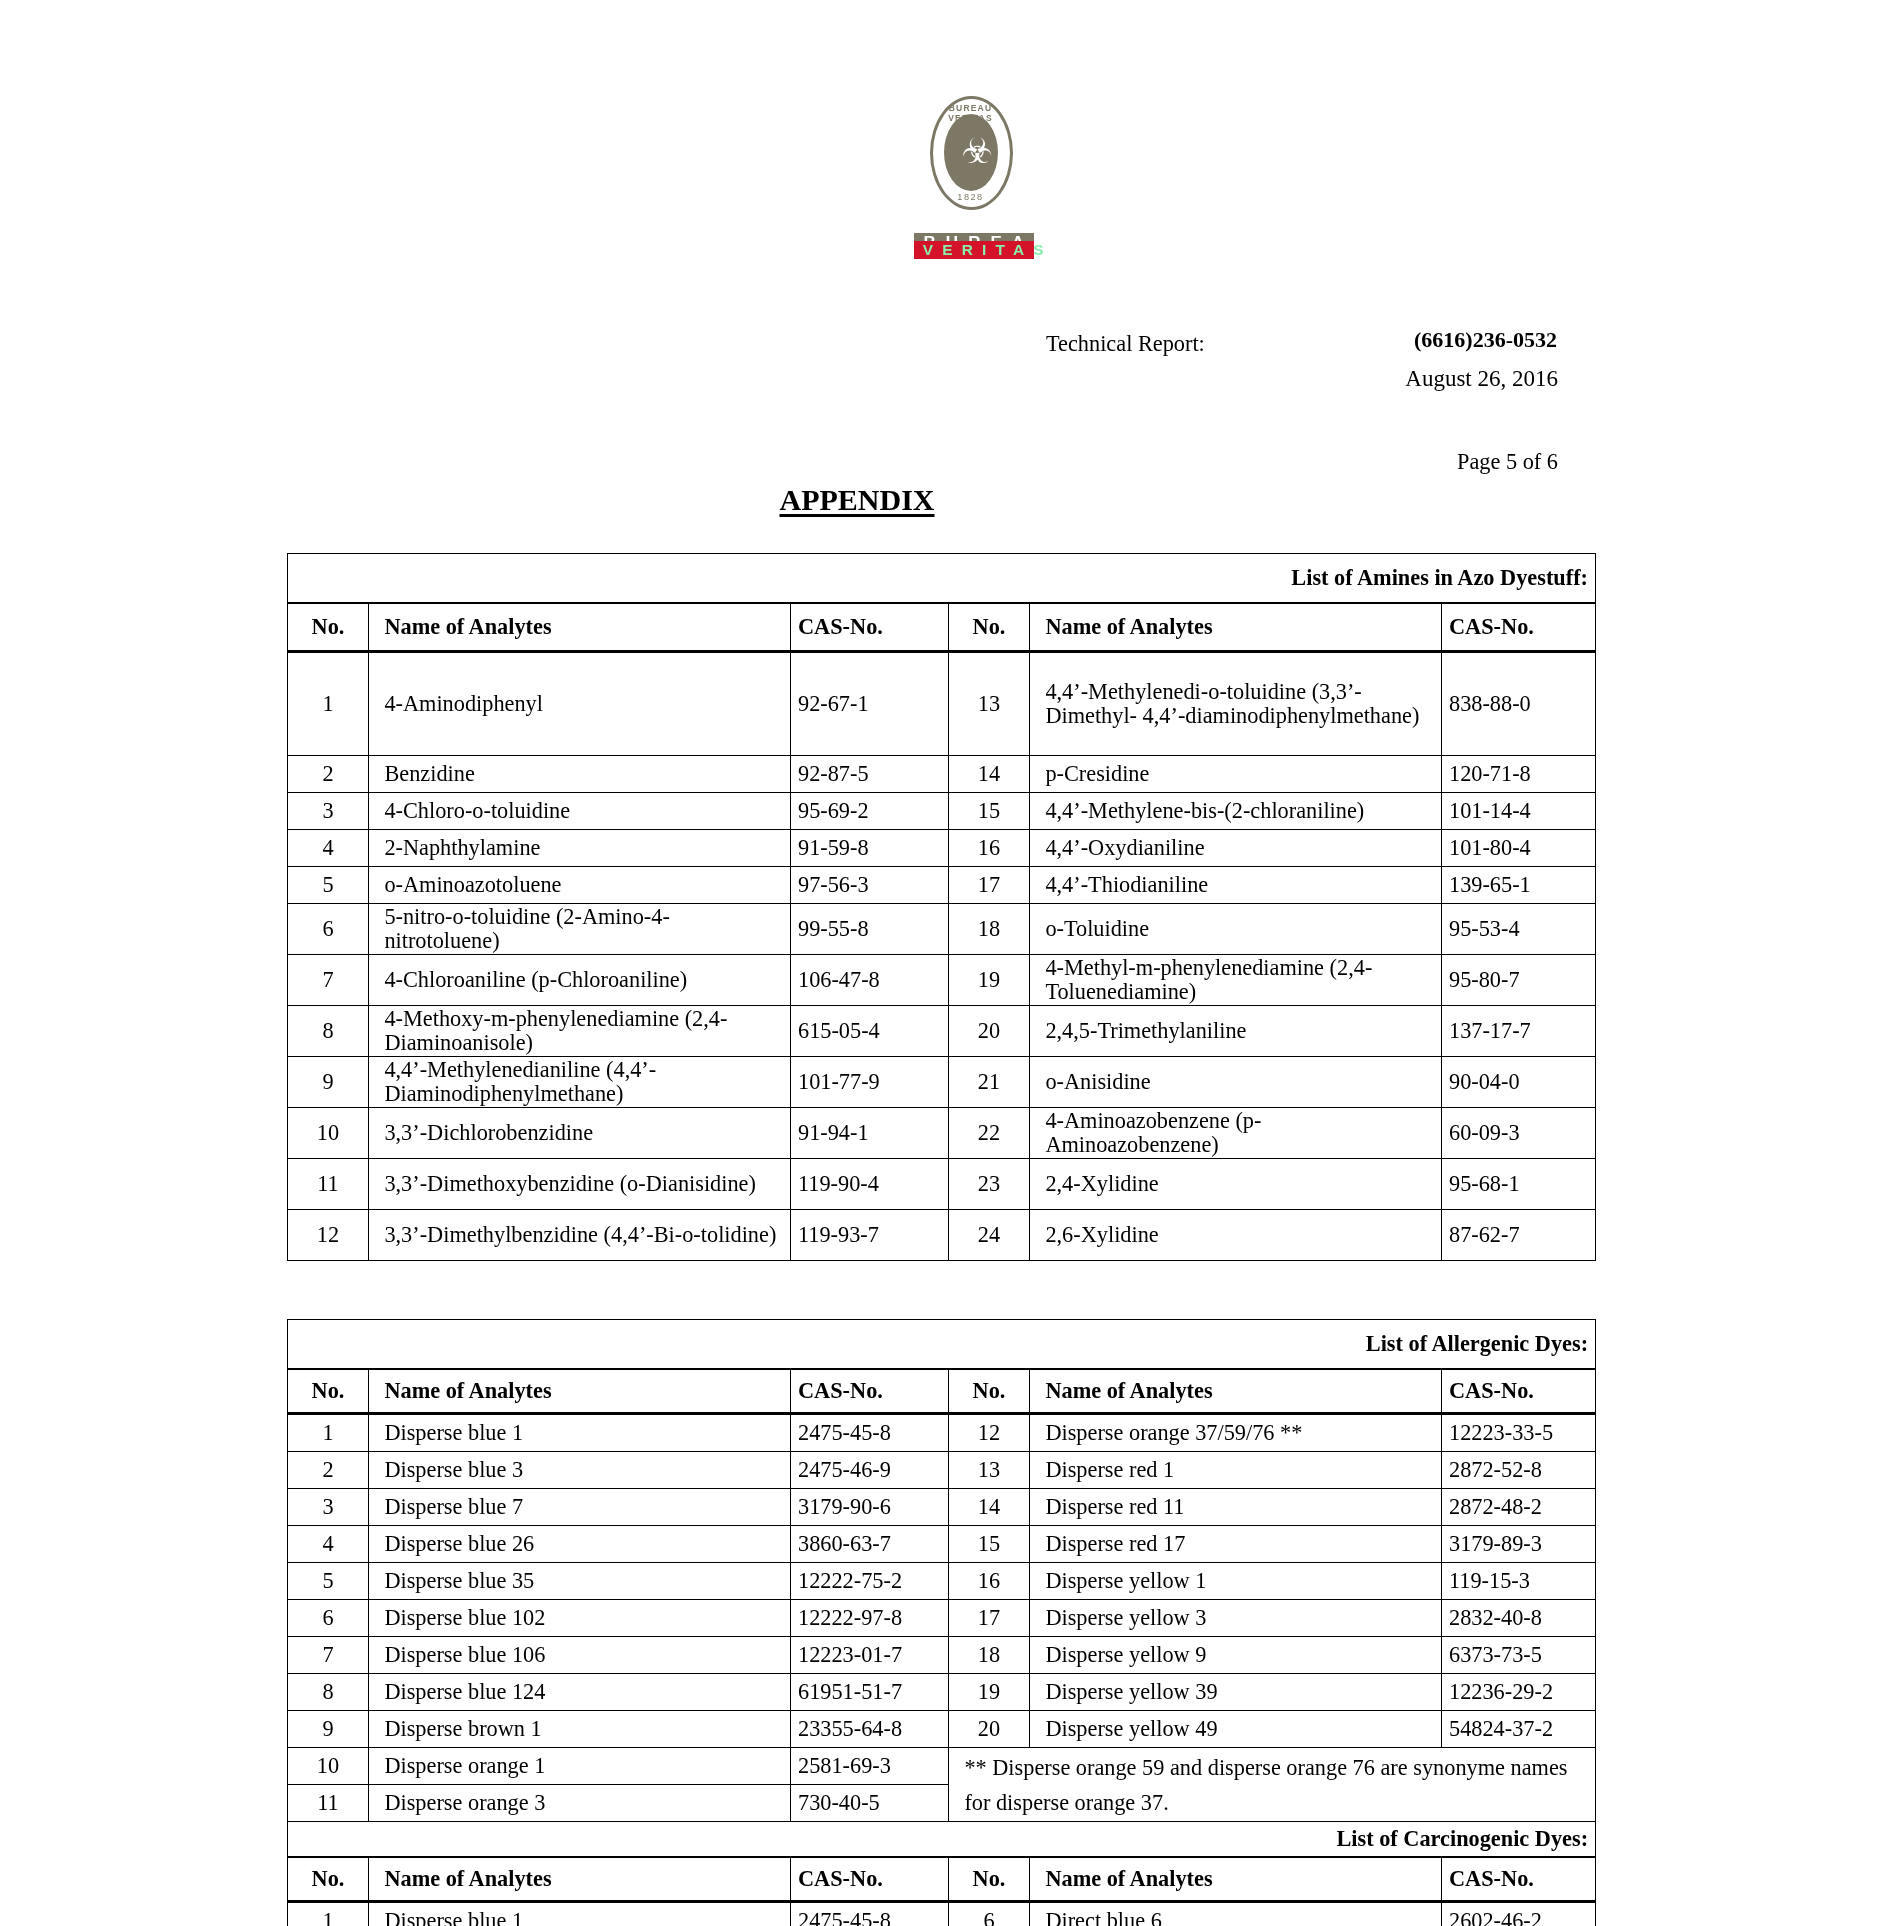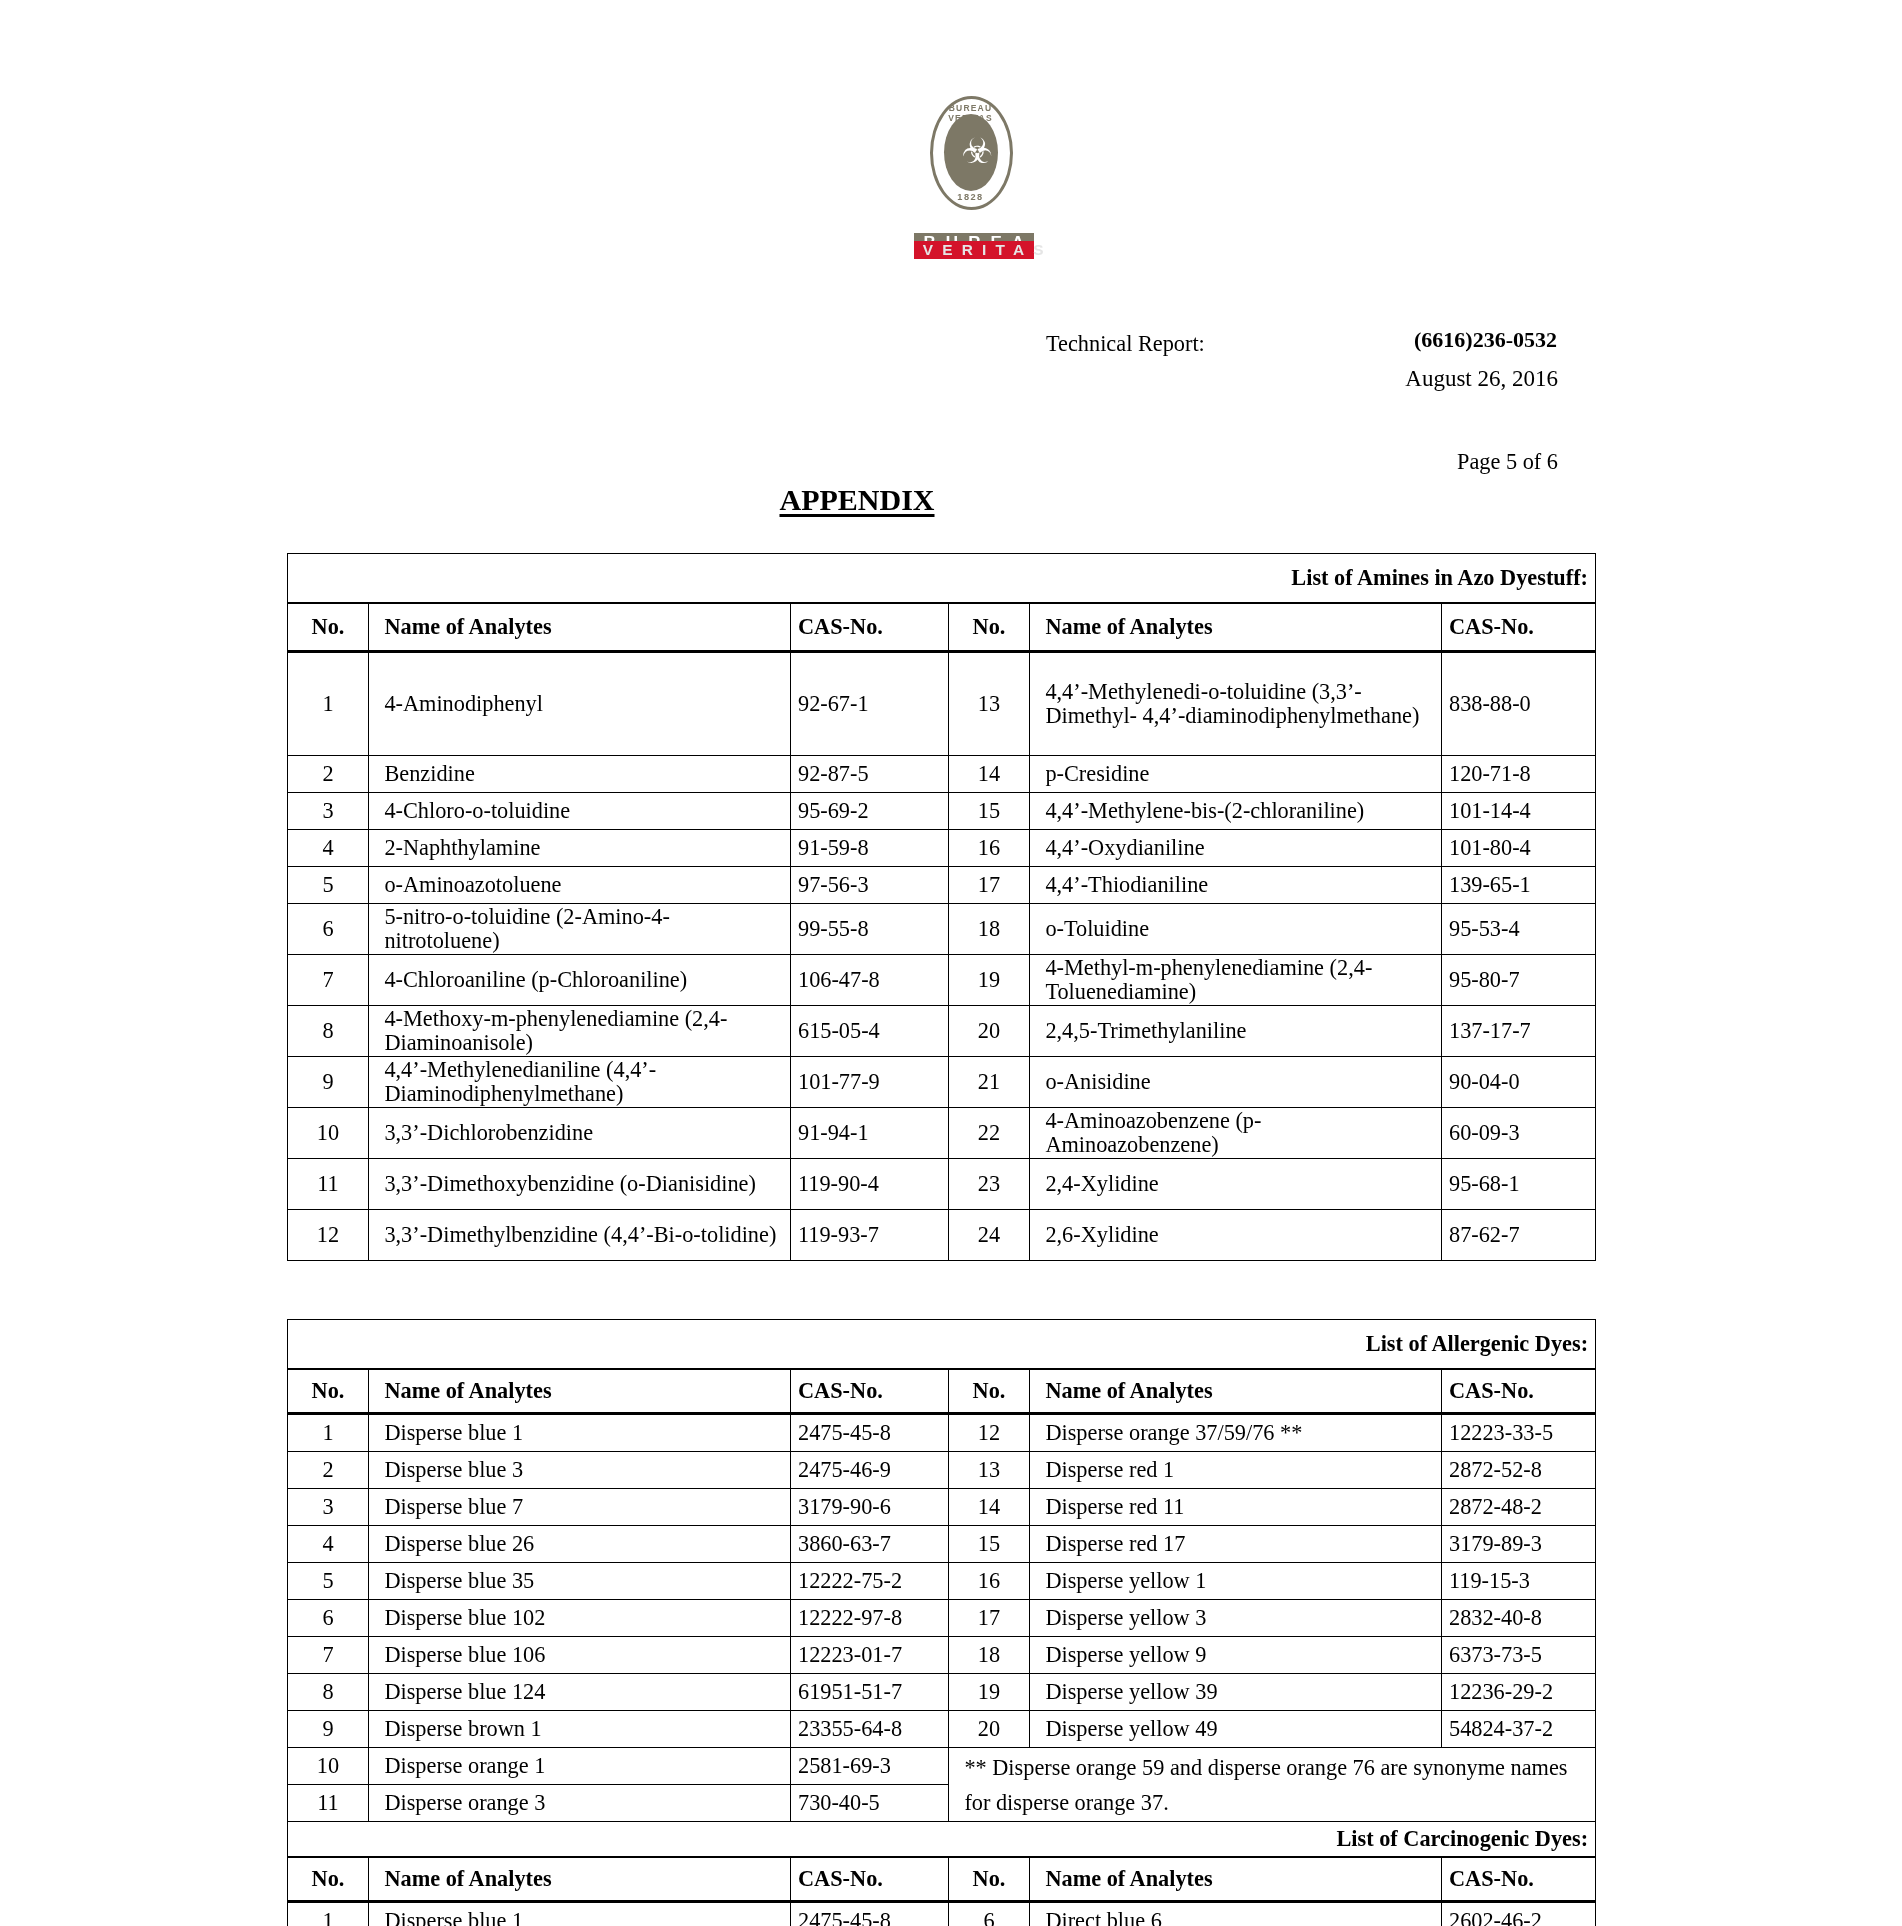--- a/index.html
+++ b/index.html
@@ -8,28 +8,28 @@
 
   
   .logo { position: absolute; left: 909px; top: 96px; width: 135px; height: 173px; }
   .logo .oval { position: absolute; left: 21px; top: 0; width: 83px; height: 114px;
                 border: 3.9px solid #7d7866; border-radius: 50%; box-sizing: border-box; background: #fff; }
   .logo .oval-inner { position: absolute; left: 10.8px; top: 14.6px; width: 54px; height: 77px;
                       background: #7d7866; border-radius: 50%; }
   .logo .ring-text { position: absolute; left: 0; top: 3.9px; width: 75px; text-align: center;
                      font-family: "Liberation Sans", sans-serif; font-weight: bold; font-size: 8.5px; color: #7d7866; letter-spacing: 1.2px; }
   .logo .year { position: absolute; left: 0; bottom: 5.4px; width: 75px; text-align: center;
-                font-family: "Liberation Sans", sans-serif; font-weight: bold; font-size: 9.2px; color: #7d7866; letter-spacing: 1.5px; }
+                font-family: "Liberation Sans", sans-serif; font-weight: normal; font-size: 9.2px; color: #7d7866; letter-spacing: 1.5px; }
   .logo .figure { position: absolute; left: 17.7px; top: 11.6px; width: 19px; height: 54px; color: #fff;
                   font-size: 35px; line-height: 54px; text-align: center; }
   .logo .bar1 { position: absolute; left: 4.6px; top: 137px; width: 120px; height: 24px; background: #7d7866;
                 color: #fff; font-family: "Liberation Sans", sans-serif; font-weight: bold; font-size: 17px;
                 letter-spacing: 10px; text-align: right; line-height: 20px; text-indent: 10px; }
   .logo .bar2 { position: absolute; left: 4.6px; top: 145px; width: 120px; height: 17.7px; background: #d4132a;
-                color: #e5e5e5; font-family: "Liberation Sans", sans-serif; font-weight: bold; font-size: 15.4px;
+                color: #86efac; font-family: "Liberation Sans", sans-serif; font-weight: bold; font-size: 15.4px;
                 letter-spacing: 9.2px; text-align: center; line-height: 17.7px; text-indent: 9.2px; }
 
   
   .hdr-label { position: absolute; left: 1046px; top: 331px; font-size: 22.3px; }
   .hdr-number { position: absolute; right: 346px; top: 327px; font-size: 22px; font-weight: bold; }
   .hdr-date { position: absolute; right: 345px; top: 366px; font-size: 23px; }
   .hdr-page { position: absolute; right: 345px; top: 401px; font-size: 22.3px; margin-top: 48px; }
 
   .appendix-title { position: absolute; left: 0; width: 1714px; top: 483px; text-align: center;
                     font-size: 30px; font-weight: bold; text-decoration: underline; text-underline-offset: 3.9px; }

